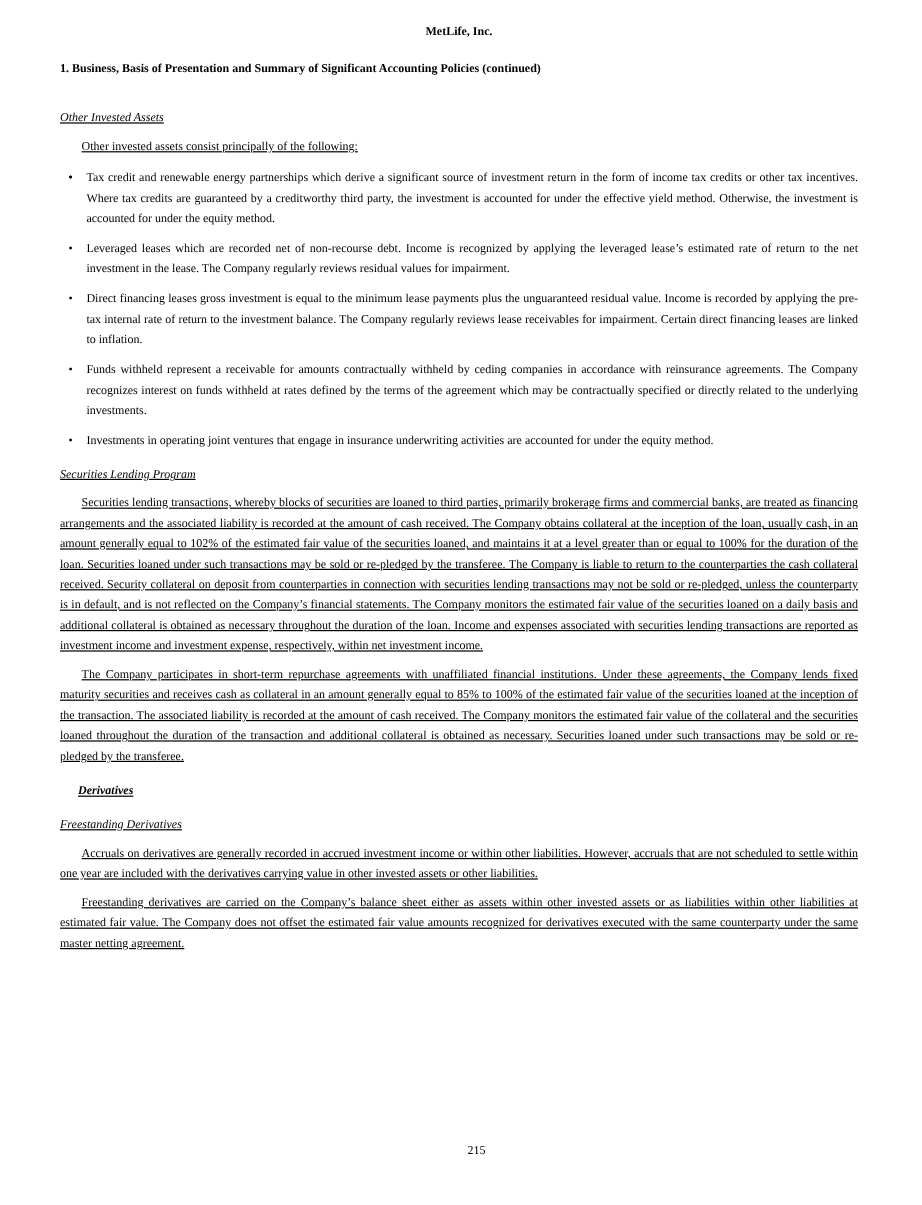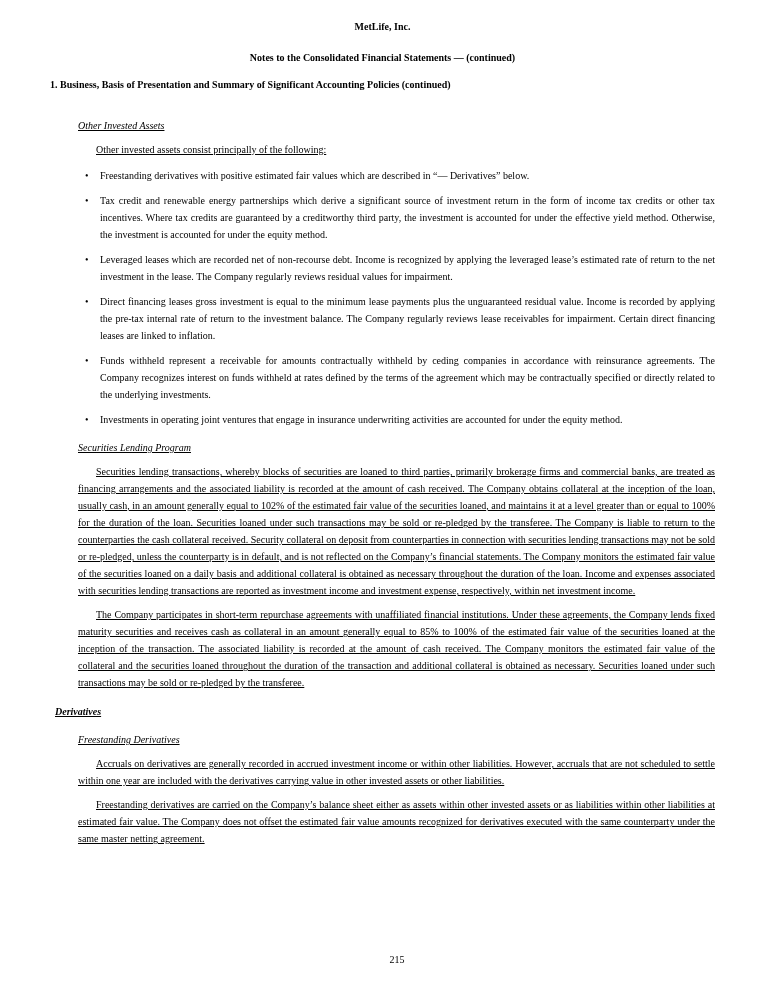--- a/index.html
+++ b/index.html
@@ -16,34 +16,34 @@
     height: 1004px;
     padding: 18px 53px 0 50px;
     font-size: 10px;
     line-height: 17px;
   }
   .center { text-align: center; }
   .bold { font-weight: bold; }
   .doc-title { margin-bottom: 14px; }
   .doc-subtitle { margin-bottom: 10px; }
   .note-title { font-weight: bold; margin-bottom: 24px; }
-  .section-body { margin-left: 28px; }
+  .section-body { }
   .section-heading {
     font-style: italic;
     font-weight: normal;
     text-decoration: underline;
     font-size: inherit;
     margin: 11px 0 7px 0;
   }
   .derivatives-heading {
     font-style: italic;
     font-weight: bold;
     text-decoration: underline;
     font-size: inherit;
-    margin: 12px 0 7px 5px;
+    margin: 12px 0 7px 15px;
   }
   .para {
     text-align: justify;
     text-indent: 18px;
     margin-bottom: 7px;
     text-decoration: underline;
   }
   ul.bullets { list-style: none; margin: 9px 0 4px 0; }
   .bullet-item {
     position: relative;
@@ -59,32 +59,30 @@
     width: 100%;
     text-align: center;
   }
 </style>
 </head>
 <body>
 
 <div class="page">
 
   <div class="center bold doc-title">MetLife, Inc.</div>
-  <div class="center bold doc-subtitle">Notes to the Consolidated Financial Statements — (continued)</div>
   <div class="note-title">1. Business, Basis of Presentation and Summary of Significant Accounting Policies (continued)</div>
 
   <div class="section-body">
 
     <h3 class="section-heading">Other Invested Assets</h3>
     <p class="para">Other invested assets consist principally of the following:</p>
 
     <ul class="bullets">
       <li class="bullet-item">
         <span class="bullet-marker">•</span>
-        <span>Freestanding derivatives with positive estimated fair values which are described in “— Derivatives” below.</span>
       </li>
       <li class="bullet-item">
         <span class="bullet-marker">•</span>
         <span>Tax credit and renewable energy partnerships which derive a significant source of investment return in the form of income tax credits or other tax incentives. Where tax credits are guaranteed by a creditworthy third party, the investment is accounted for under the effective yield method. Otherwise, the investment is accounted for under the equity method.</span>
       </li>
       <li class="bullet-item">
         <span class="bullet-marker">•</span>
         <span>Leveraged leases which are recorded net of non-recourse debt. Income is recognized by applying the leveraged lease’s estimated rate of return to the net investment in the lease. The Company regularly reviews residual values for impairment.</span>
       </li>
       <li class="bullet-item">

